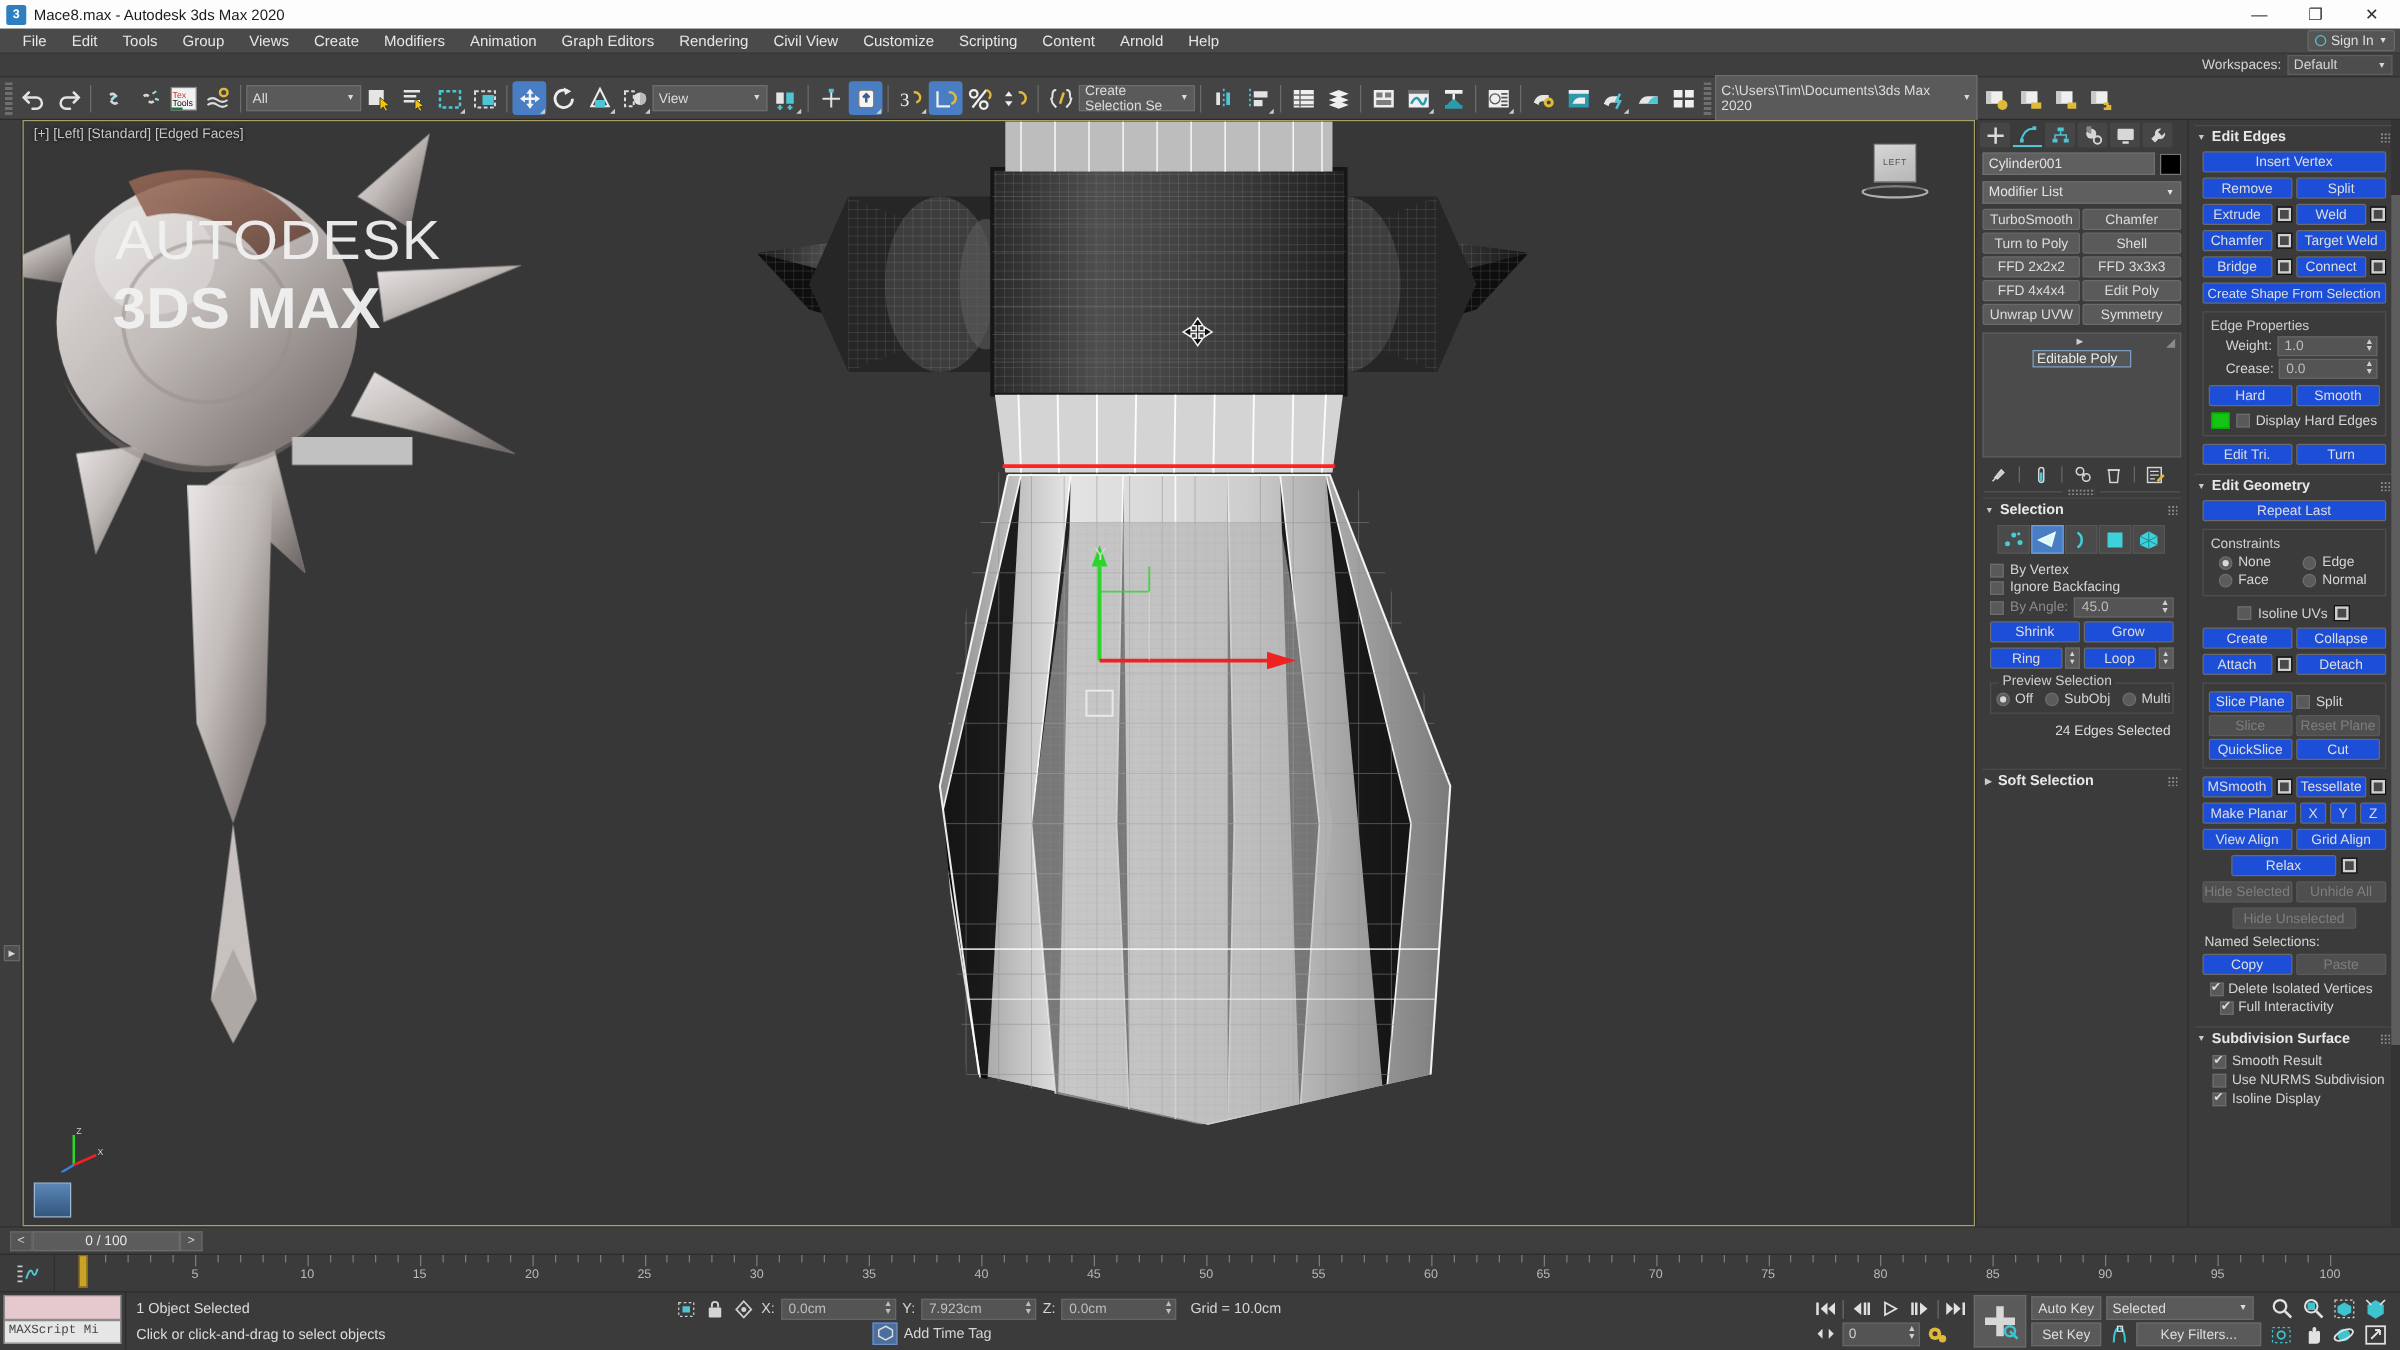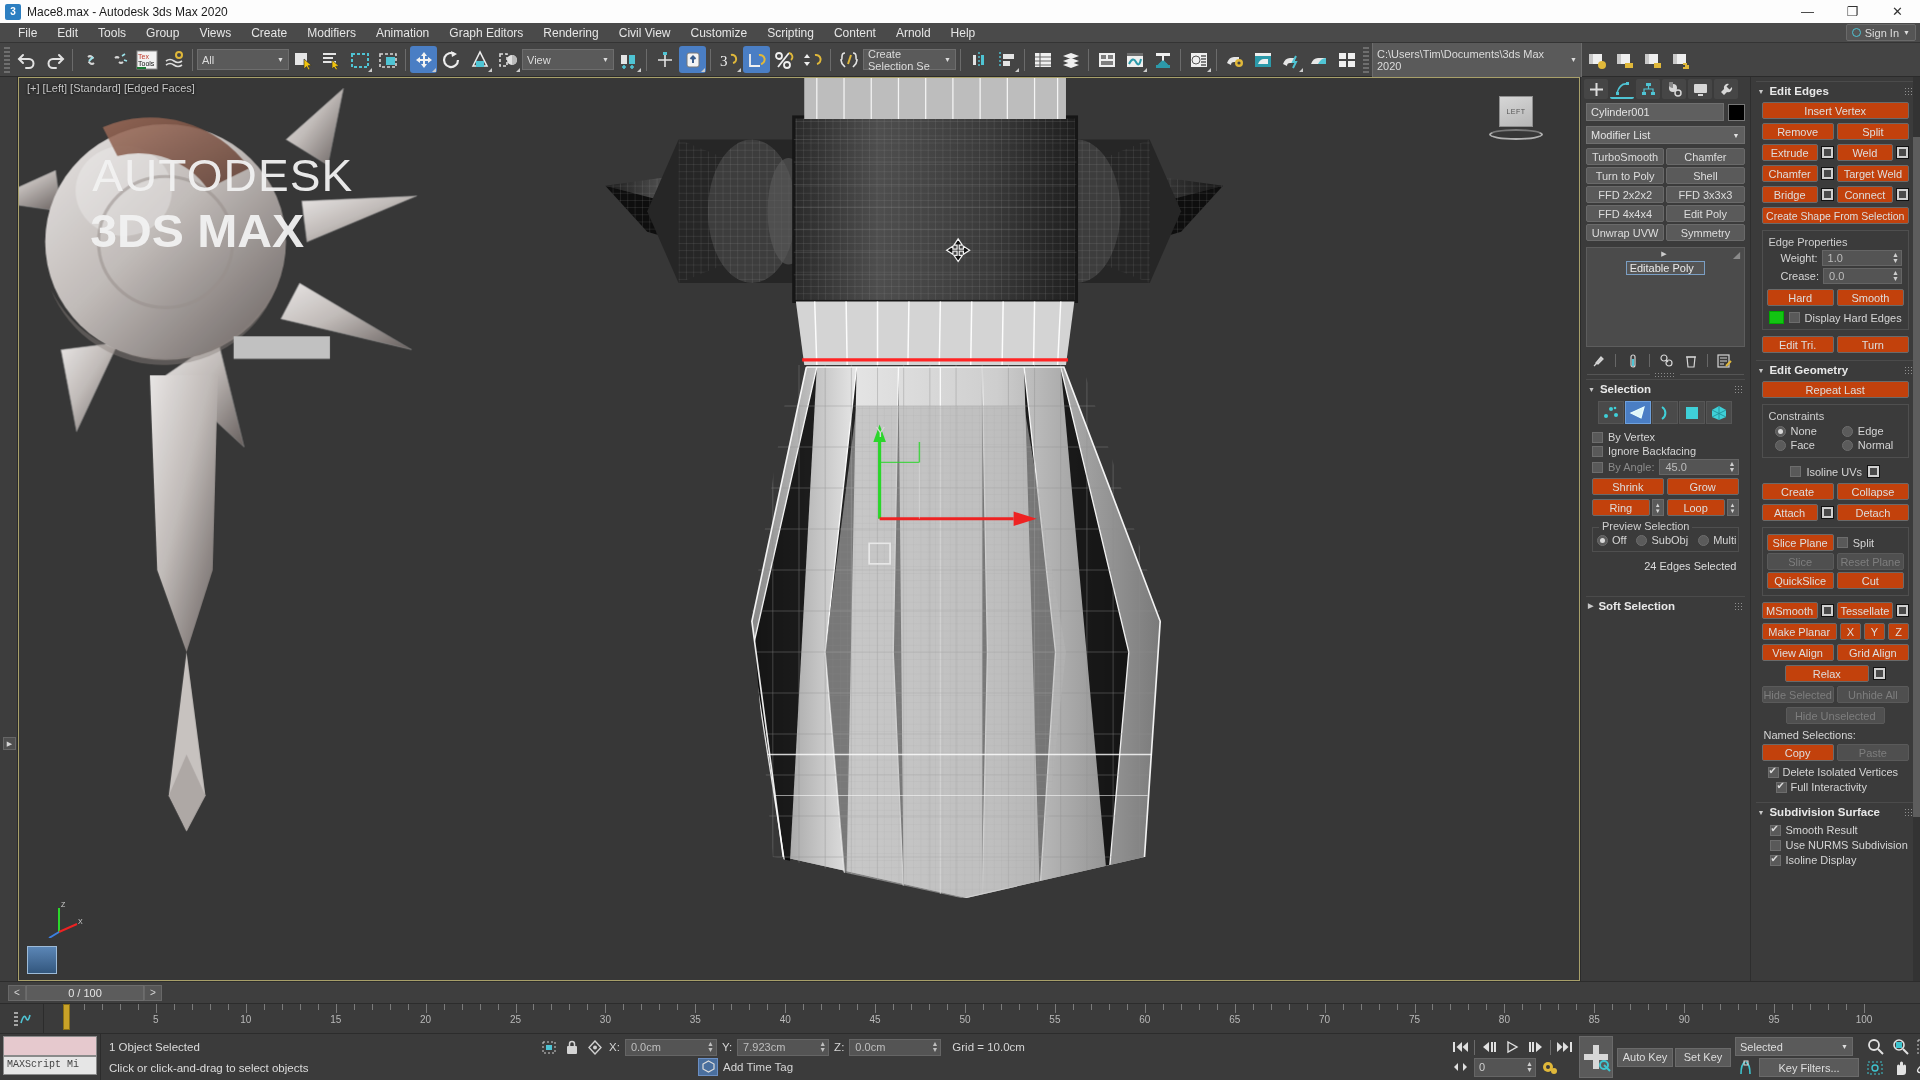--- a/index.html
+++ b/index.html
@@ -210,21 +210,21 @@
     border-radius: 50%; background: #d8d8d8; }
   .dim { color: #8b8b8b; }
 
   .spinbox { height: 16px; background: #545454; border: 1px solid #656565; color: #bdbdbd;
     font-size: 11px; display: flex; align-items: center; justify-content: space-between;
     padding: 0 2px 0 5px; }
   .spinbox .arrows { font-size: 7px; line-height: 6px; color: #cfcfcf; text-align:center; }
 
   .row2 { display: grid; grid-template-columns: 1fr 1fr; gap: 3px; padding: 2px 6px; }
   .row1 { padding: 2px 6px; }
-  .pbtn { height: 17px; background: #c2410c; border: 1px solid #6a6a6a; border-radius: 2px;
+  .pbtn { height: 17px; background: #1d4ed8; border: 1px solid #6a6a6a; border-radius: 2px;
     font-size: 11px; color: #dedede; display: flex; align-items: center; justify-content: center; }
   .pbtn.disabled { color: #7e7e7e; background: #4f4f4f; border-color: #5a5a5a; }
 
   .group { border: 1px solid #4f4f4f; margin: 4px 6px; padding: 4px 4px 5px 4px; position: relative; }
   .group > .gtitle { position: absolute; top: -8px; left: 6px; background: #3b3b3b; padding: 0 3px;
     font-size: 11px; color: #cfcfcf; }
   .groupb { border: 1px solid #4f4f4f; margin: 4px 6px; padding: 5px 4px 5px 4px; }
   .glabel { font-size: 11px; color: #cfcfcf; padding-left: 2px; }
 
   .btnwithbox { display: flex; align-items: center; gap: 3px; }
@@ -325,20 +325,27 @@
     <div class="menuitem">Help</div>
     <div class="menu-right">
       <div class="signin">
         <span class="person"></span>
         <span>Sign In</span>
         <span class="cv">▼</span>
       </div>
     </div>
   </div>
 
+  <div class="wsrow">
+    <span>Workspaces:</span>
+    <div class="wsbox">
+      <span>Default</span>
+      <span class="cv" style="font-size:7px">▼</span>
+    </div>
+  </div>
 
   <div class="toolbar">
     <div class="grip"></div>
 
     <div class="tbtn">
       <svg width="20" height="18" viewBox="0 0 20 18">
           <path d="M6 4 L2 8 L6 12" stroke="#e2e2e2" stroke-width="2" fill="none" stroke-linecap="round"></path>
           <path d="M2.6 8 H12 a4.5 4.5 0 0 1 0 9 H9" stroke="#e2e2e2" stroke-width="2" fill="none" stroke-linecap="round"></path>
         </svg>
     </div>
@@ -1535,21 +1542,21 @@
       </div>
 
       <div class="bigkey">
         <svg width="32" height="32" viewBox="0 0 32 32">
             <path d="M13 4 h6 v9 h9 v6 h-9 v9 h-6 v-9 h-9 v-6 h9 z" fill="#d7d7d7"></path>
             <circle cx="24" cy="24" r="4" fill="none" stroke="#3ec4cf" stroke-width="2"></circle>
             <path d="M24 24 L30 30" stroke="#3ec4cf" stroke-width="2"></path>
           </svg>
       </div>
 
-      <div style="display:flex;gap:2px">
+      <div style="display:flex;flex-direction:column;gap:2px">
         <div class="keybtn">Auto Key</div>
         <div class="keybtn">Set Key</div>
       </div>
 
       <div style="display:flex;flex-direction:column;gap:2px">
         <div class="selcombo">
           <span>Selected</span>
           <span style="font-size:7px">▼</span>
         </div>
         <div style="display:flex;gap:3px;align-items:center">

